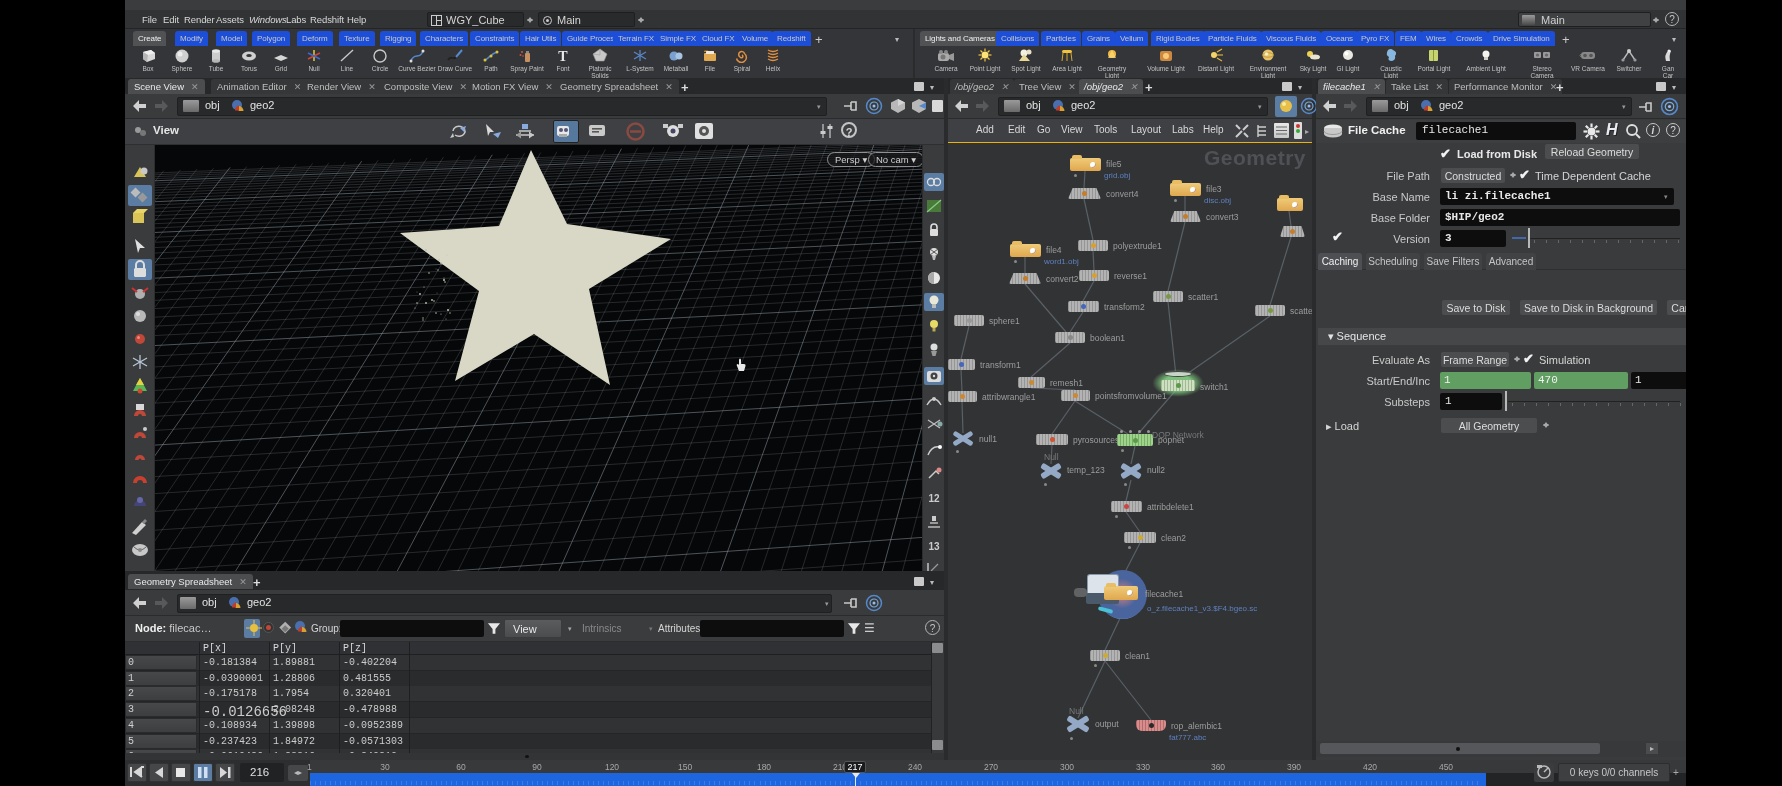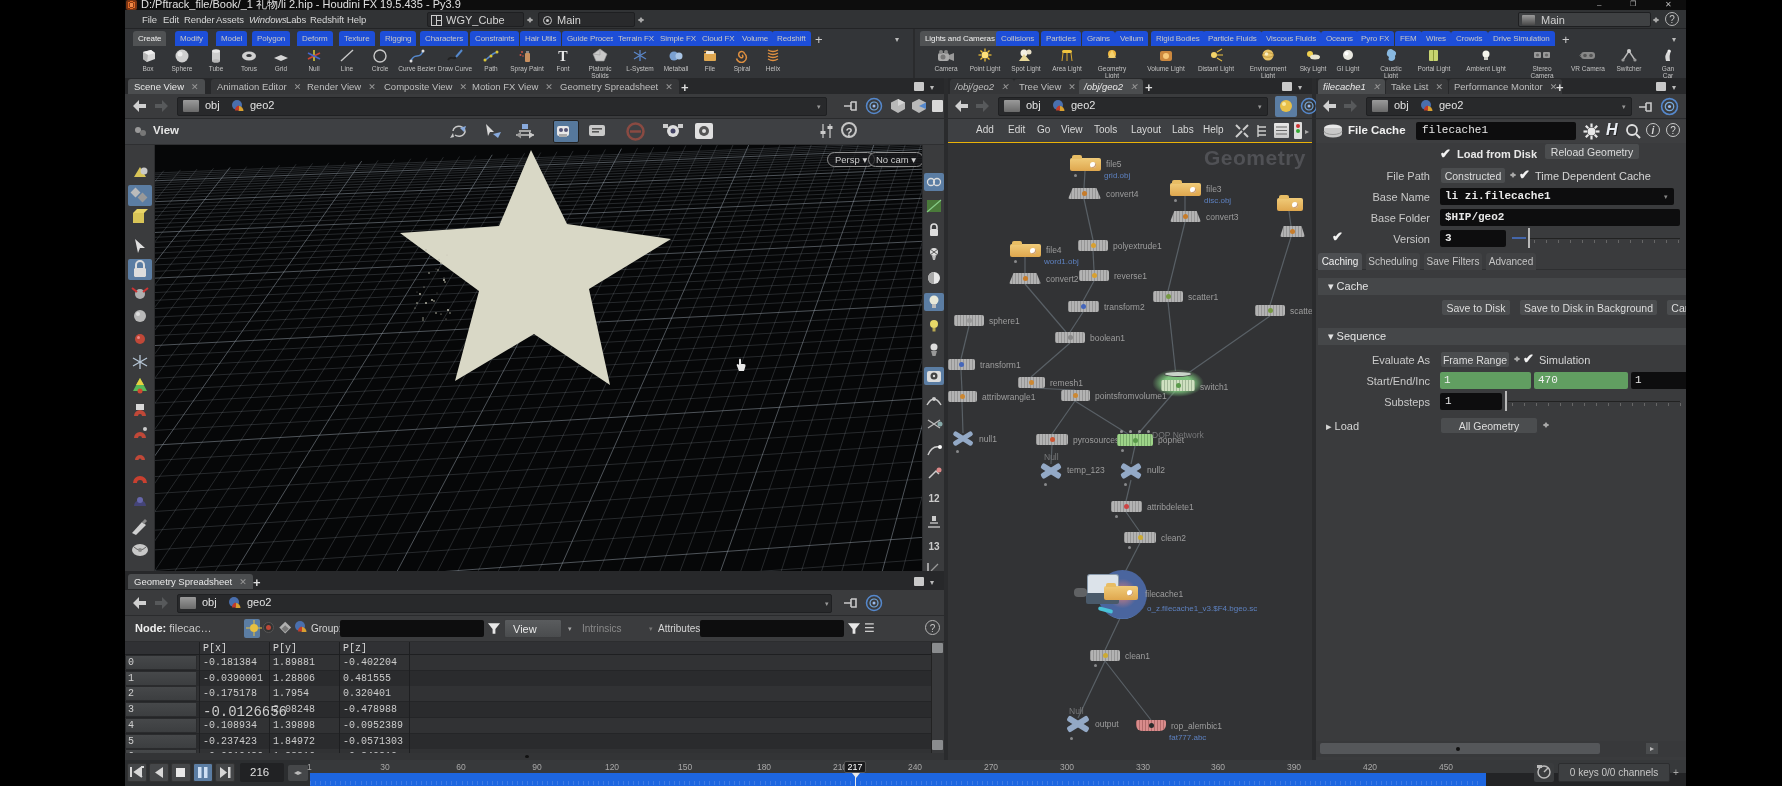--- a/index.html
+++ b/index.html
@@ -38,27 +38,20 @@
 .btn{position:absolute;background:#4b4d4f;border:1px solid #3a3b3d;border-radius:3px;color:#dcdcdc;font-size:10.5px;text-align:center;}
 .lab{position:absolute;font-size:11px;color:#c9c9c9;text-align:right;}
 .blk{position:absolute;background:#0d0d0e;border-radius:2px;color:#e8e8e8;
  font-family:"Liberation Mono",monospace;font-size:11px;}
 .chk{position:absolute;color:#f2f2f2;font-weight:bold;}
 .band{position:absolute;left:2px;width:100%;height:17px;background:#454749;color:#e4e4e4;font-size:11px;line-height:17px;}
 </style></head>
 <body>
 <div id="win">
 
-<div class="abs" id="titlebar" style="left:0;top:0;width:100%;height:10px;background:#0d0d0d;overflow:hidden;">
- <div class="abs" style="left:1px;top:0;width:11px;height:10px;background:radial-gradient(circle at 50% 50%,#f08b4b 0 2px,#8a3c16 2px 3px,#e06a28 3px 4px,#7a3412 4px);border-radius:2px;"></div>
- <div class="tb-text">D:/Pftrack_file/Book/_1 礼物/li 2.hip - Houdini FX 19.5.435 - Py3.9</div>
- <div class="abs" style="left:1472px;top:0px;color:#bbb;font-size:8px;">–</div>
-      <div class="abs" style="left:1505px;top:0px;color:#bbb;font-size:7px;">❐</div>
-      <div class="abs" style="left:1540px;top:0px;color:#bbb;font-size:8px;">✕</div>
-</div>
 <div class="abs" id="menubar" style="left:0;top:10px;width:100%;height:19px;background:#313335;border-bottom:1px solid #232426;">
       <div class="m" style="left:17px;">File</div>
       <div class="m" style="left:38px;">Edit</div>
       <div class="m" style="left:59px;">Render</div>
       <div class="m" style="left:91px;">Assets</div>
       <div class="m" style="left:124px;font-style:italic;">Windows</div>
       <div class="m" style="left:161px;">Labs</div>
       <div class="m" style="left:185px;">Redshift</div>
       <div class="m" style="left:222px;">Help</div>
       <div class="drop" style="left:302px;top:2px;width:97px;height:15px;">
@@ -1216,21 +1209,20 @@
           <div class="abs" style="left:314px;top:97px;width:1px;height:3px;background:#666;"></div>
           <div class="abs" style="left:326px;top:97px;width:1px;height:3px;background:#666;"></div>
           <div class="abs" style="left:338px;top:97px;width:1px;height:3px;background:#666;"></div>
           <div class="abs" style="left:350px;top:97px;width:1px;height:3px;background:#666;"></div>
           <div class="abs" style="left:362px;top:97px;width:1px;height:3px;background:#666;"></div>
           <div class="abs" style="left:0px;top:110px;width:370px;height:17px;border-bottom:1px solid #2e2f31;"></div>
           <div class="abs" style="left:2px;top:110px;width:44px;height:17px;background:#4d4f52;border-radius:3px 3px 0 0;color:#f0f0f0;font-size:10px;text-align:center;line-height:17px;">Caching</div>
           <div class="abs" style="left:50px;top:110px;width:54px;height:17px;background:#414244;border-radius:3px 3px 0 0;color:#c5c5c5;font-size:10px;text-align:center;line-height:17px;">Scheduling</div>
           <div class="abs" style="left:108px;top:110px;width:58px;height:17px;background:#414244;border-radius:3px 3px 0 0;color:#c5c5c5;font-size:10px;text-align:center;line-height:17px;">Save Filters</div>
           <div class="abs" style="left:170px;top:110px;width:50px;height:17px;background:#414244;border-radius:3px 3px 0 0;color:#c5c5c5;font-size:10px;text-align:center;line-height:17px;">Advanced</div>
-          <div class="band" style="top:135px;"><span style="margin-left:10px;">▾ Cache</span></div>
           <div class="btn" style="left:125px;top:156px;width:70px;height:17px;line-height:16px;">Save to Disk</div>
           <div class="btn" style="left:203px;top:156px;width:139px;height:17px;line-height:16px;">Save to Disk in Background</div>
           <div class="btn" style="left:350px;top:156px;width:30px;height:17px;line-height:16px;">Can</div>
           <div class="band" style="top:185px;"><span style="margin-left:10px;">▾ Sequence</span></div>
           <div class="lab" style="left:30px;top:211px;width:84px;">Evaluate As</div>
           <div class="btn" style="left:124px;top:208px;width:70px;height:17px;line-height:16px;">Frame Range</div>
           <div class="spin" style="left:197px;top:209px;"></div>
           <div class="chk" style="left:207px;top:208px;font-size:13px;">✔</div>
           <div class="abs" style="left:223px;top:211px;font-size:11px;color:#d5d5d5;">Simulation</div>
           <div class="lab" style="left:20px;top:232px;width:94px;">Start/End/Inc</div>

